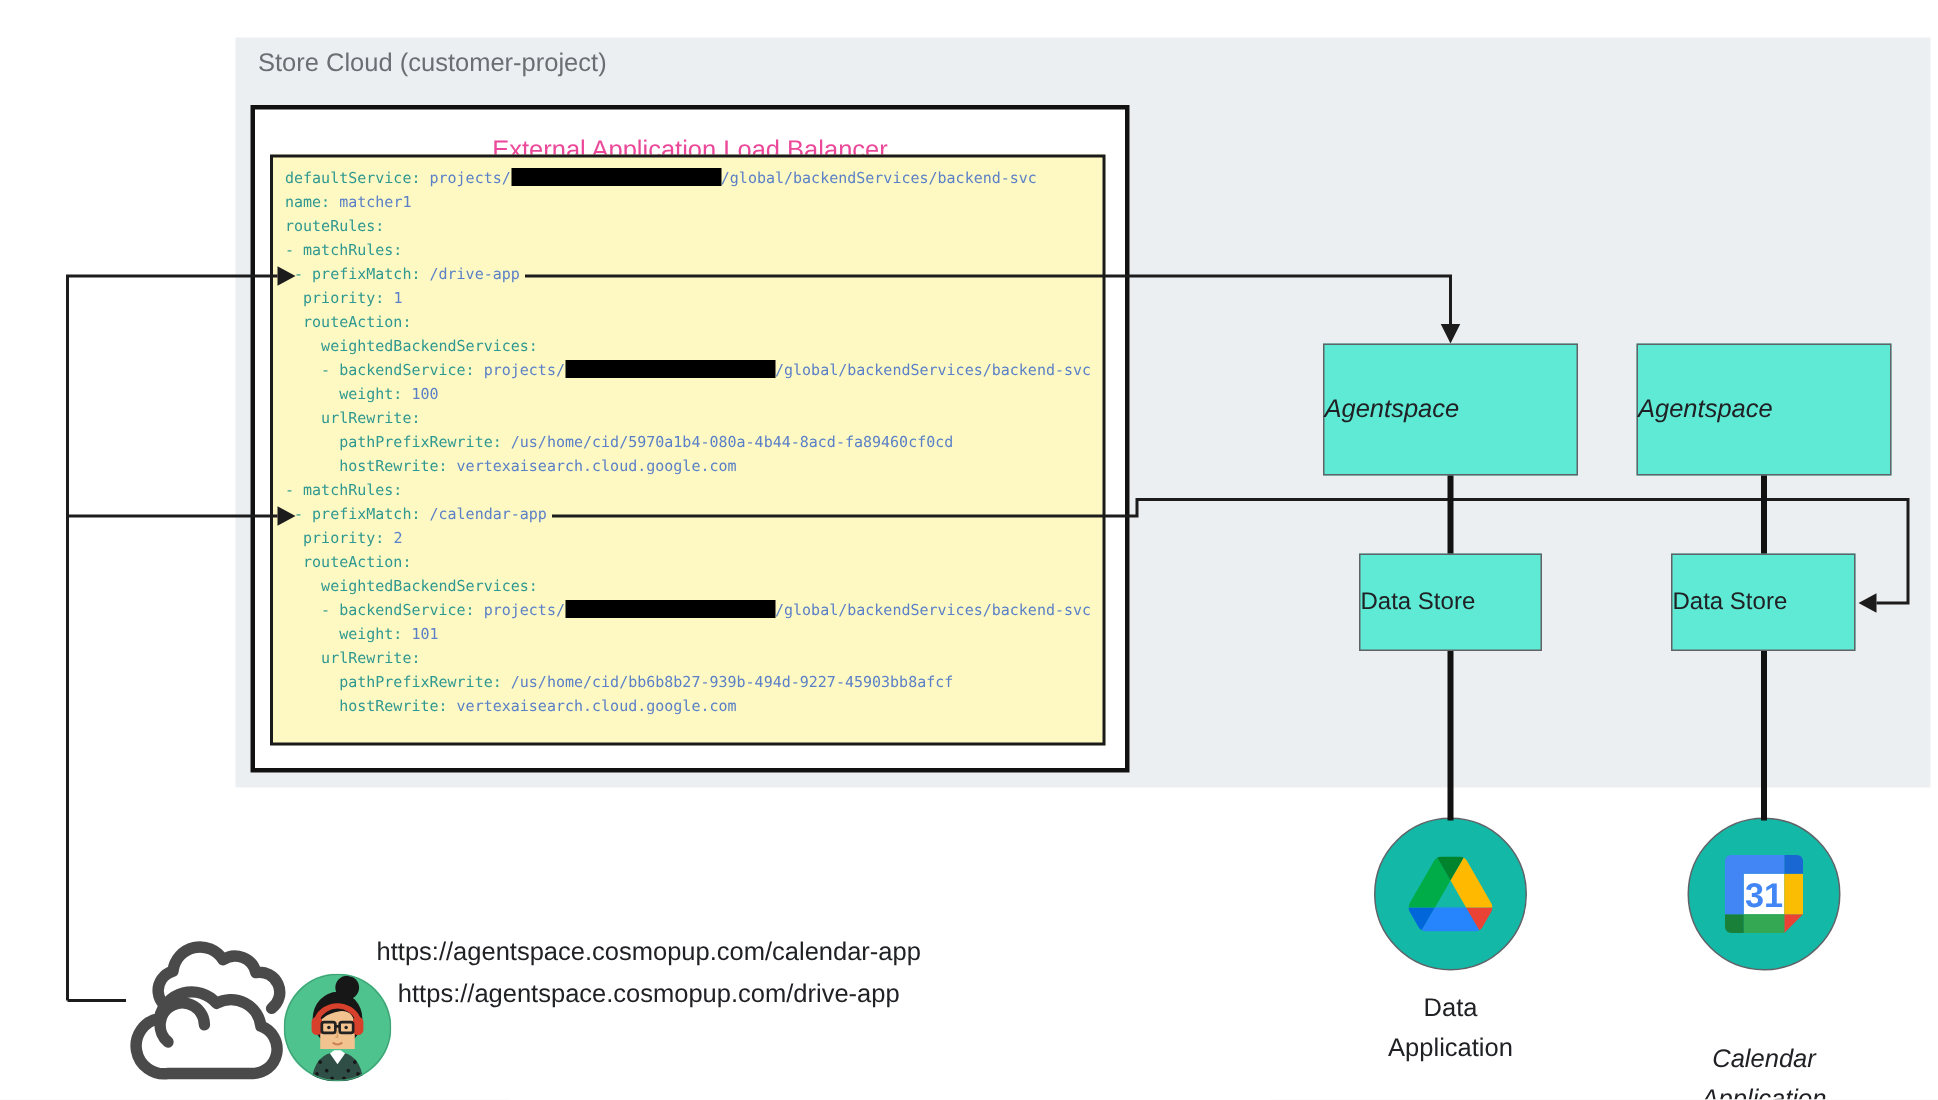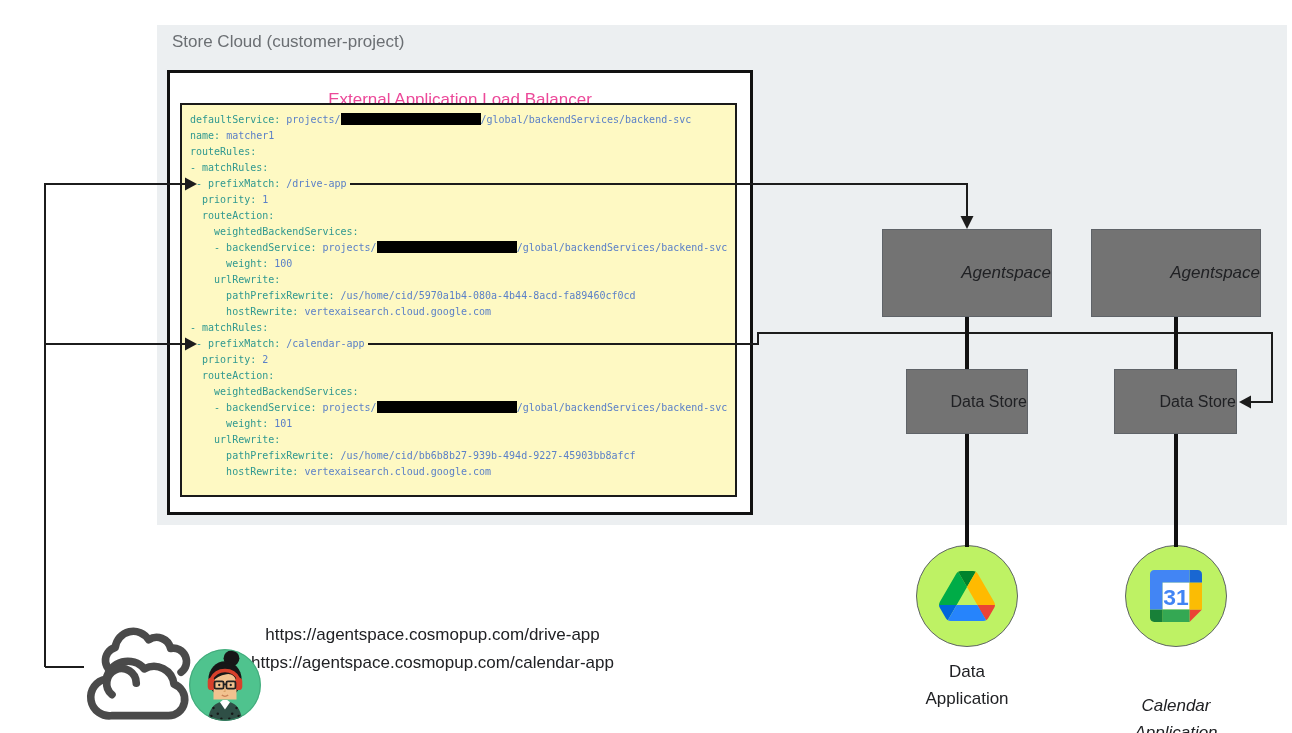--- a/index.html
+++ b/index.html
@@ -16,28 +16,28 @@
   .lb-title { position:absolute; left:167px; top:78px; width:586px; text-align:center; font-size:17px; color:#ec4899;margin-top:12px; }
 
   
   .code-box { position:absolute; left:180px; top:103px; width:557px; height:394px; background:#fef9c3; border:2px solid #1a1a1a; padding:7px 8px; font-family:"DejaVu Sans Mono", monospace; font-size:10px; line-height:16px; white-space:pre; overflow:hidden; }
   .code-line { height:16px; }
   .yaml-key { color:#2f9890; }
   .yaml-val { color:#5b80c7; }
   .redacted { display:inline-block; width:140px; height:12px; background:#000; vertical-align:-2px; }
 
   
-  .node { position:absolute; background:#737373; border:1.5px solid #5f6368; display:flex; align-items:center; justify-content:flex-end; font-size:17px; color:#202124; }
+  .node { position:absolute; background:#5eead4; border:1.5px solid #5f6368; display:flex; align-items:center; justify-content:flex-start; font-size:17px; color:#202124; }
   .agentspace-1 { left:882px; top:229px; width:170px; height:88px; font-style:italic; }
   .agentspace-2 { left:1091px; top:229px; width:170px; height:88px; font-style:italic; }
   .datastore-1 { left:906px; top:369px; width:122px; height:65px; font-size:16px; }
   .datastore-2 { left:1114px; top:369px; width:123px; height:65px; font-size:16px; }
 
   
-  .app-circle { position:absolute; width:102px; height:102px; border-radius:50%; background:#bef264; border:1.5px solid #5f6368; display:flex; align-items:center; justify-content:center; }
+  .app-circle { position:absolute; width:102px; height:102px; border-radius:50%; background:#14b8a6; border:1.5px solid #5f6368; display:flex; align-items:center; justify-content:center; }
   .circle-drive { left:916px; top:545px; }
   .circle-calendar { left:1125px; top:545px; }
   .app-label { position:absolute; width:160px; text-align:center; font-size:17px; line-height:27px; color:#202124; }
   .label-drive { left:887px; top:658px; }
   .label-calendar { left:1096px; top:692px;font-style:italic; }
 
   
   .frontend-text { position:absolute; left:205px; top:621px; width:455px; text-align:center; font-size:17px; line-height:28px; color:#202124; }
 
   
@@ -102,22 +102,22 @@
     <div>Data</div>
     <div>Application</div>
   </div>
   <div class="app-label label-calendar">
     <div>Calendar</div>
     <div>Application</div>
   </div>
 
   <div class="frontend-text">
     <div>
+        <div>https://agentspace.cosmopup.com/calendar-app</div>
         <div>https://agentspace.cosmopup.com/drive-app</div>
-        <div>https://agentspace.cosmopup.com/calendar-app</div>
       </div>
   </div>
 
   <div class="cloud-wrap">
     <svg width="124" height="102" viewBox="0 0 130 107">
       <path d="M40 50 a14 14 0 0 1 -3 -27.5 a19 19 0 0 1 35 -8 a15 15 0 0 1 23 9 a14 14 0 0 1 11 25" fill="#ffffff" stroke="#4a4a4a" stroke-width="8" stroke-linejoin="round" stroke-linecap="round"></path>
       <path d="M34 94 h58 a17 17 0 0 0 6.5 -33 a21 21 0 0 0 -31 -16 a23 23 0 0 0 -40 10.5 a18.5 18.5 0 0 0 6.5 38.5 z" fill="#ffffff" stroke="#4a4a4a" stroke-width="8" stroke-linejoin="round" stroke-linecap="round"></path>
       <path d="M59 60 a15.5 15.5 0 1 0 -25.5 12" fill="none" stroke="#4a4a4a" stroke-width="8" stroke-linecap="round"></path>
     </svg>
   </div>

